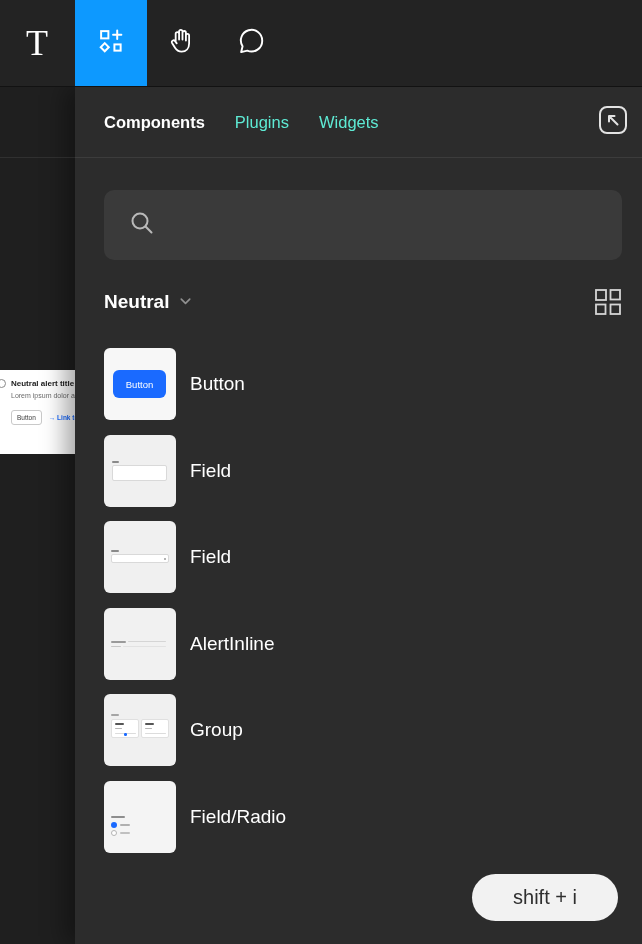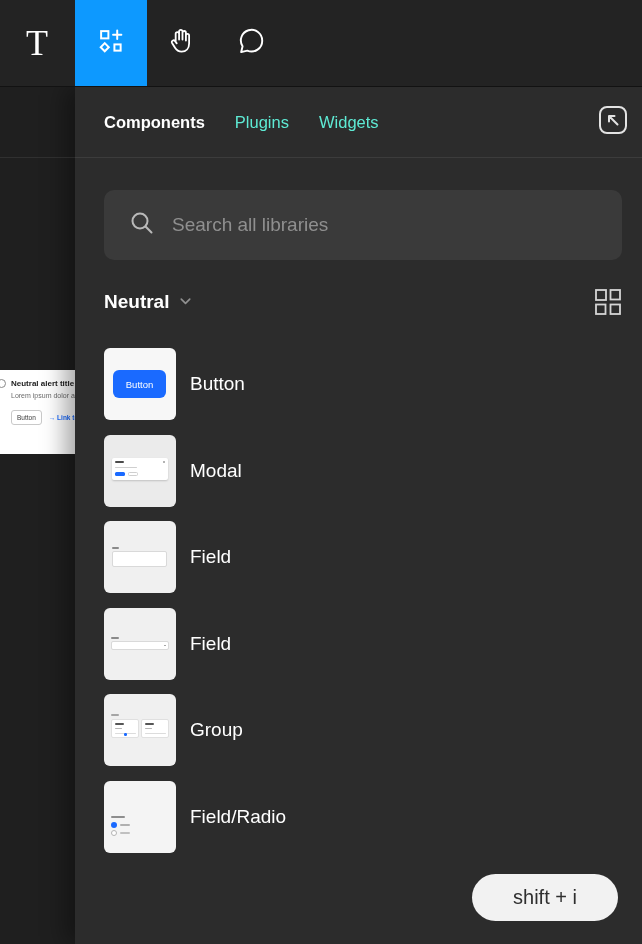--- a/index.html
+++ b/index.html
@@ -151,21 +151,20 @@
     </span>
   </div>
 
   <div class="searchbar">
     <span class="search-icon">
       <svg width="28" height="28" viewBox="0 0 28 28" fill="none" stroke="#b9b9b9" stroke-width="2" stroke-linecap="round">
         <circle cx="12" cy="12" r="7.5"></circle>
         <path d="M17.8 17.8 L23.5 23.5"></path>
       </svg>
     </span>
-    <input class="search-input" type="text" placeholder="Search all libraries" style="">
   </div>
 
   <div class="recents-row">
     <span class="recents-title">Neutral</span>
     <span class="recents-chevron">
       <svg width="15" height="15" viewBox="0 0 16 16" fill="none" stroke="#909090" stroke-width="1.8" stroke-linecap="round" stroke-linejoin="round">
         <path d="M3.5 5.5 l4.5 4.5 4.5 -4.5"></path>
       </svg>
     </span>
     <span class="grid-view-btn">
@@ -180,50 +179,47 @@
 
   <div class="item-list">
 
     <div class="item-row">
       <div class="thumb" style="background:#f7f7f7;">
         <span class="chip">Button</span>
       </div>
       <span class="item-label">Button</span>
     </div>
 
-    <div class="item-row">
-      <div class="thumb" style="background:#ebebeb;">
-        <span class="mini-card" style="left:8px; top:23px; width:56px; height:22px;">
-          <span class="bar" style="left:3px; top:3px; width:9px; height:2px; background:#4a4a4a;"></span>
-          <span class="bar" style="right:3px; top:3px; width:2px; height:2px; background:#9a9a9a;"></span>
-          <span class="bar" style="left:3px; top:9px; width:22px; height:1.5px; background:#cfcfcf;"></span>
-          <span class="mini-btn-blue" style="left:3px; top:14px; width:10px; height:4.5px;"></span>
-          <span class="mini-btn-ghost" style="left:16px; top:14px; width:10px; height:4.5px;"></span>
-        </span>
-      </div>
-      <span class="item-label">Modal</span>
-    </div>
 
     <div class="item-row">
       <div class="thumb" style="background:#f0f0f0;">
         <span class="bar" style="left:8px; top:26px; width:7px; height:2px; background:#8a8a8a;"></span>
         <span class="mini-input" style="left:8px; top:30px; width:55px; height:16px;"></span>
       </div>
       <span class="item-label">Field</span>
     </div>
 
     <div class="item-row">
       <div class="thumb" style="background:#f0f0f0;">
         <span class="bar" style="left:7px; top:29px; width:8px; height:2px; background:#8a8a8a;"></span>
         <span class="mini-input" style="left:7px; top:33px; width:58px; height:9px;"></span>
         <span class="bar" style="left:60px; top:37px; width:2px; height:1.5px; background:#9a9a9a;"></span>
       </div>
       <span class="item-label">Field</span>
     </div>
 
+    <div class="item-row">
+      <div class="thumb" style="background:#f1f1f1;">
+        <span class="bar" style="left:7px; top:33px; width:15px; height:2px; background:#9a9a9a;"></span>
+        <span class="bar" style="left:24px; top:33.5px; width:38px; height:1px; background:#d5d5d5;"></span>
+        <span class="bar" style="left:7px; top:38px; width:10px; height:1.5px; background:#c6c6c6;"></span>
+        <span class="bar" style="left:19px; top:38.5px; width:43px; height:1px; background:#e2e2e2;"></span>
+      </div>
+      <span class="item-label">AlertInline</span>
+    </div>
 
     <div class="item-row">
       <div class="thumb" style="background:#f0f0f0;">
         <span class="bar" style="left:7px; top:20px; width:8px; height:1.8px; background:#a5a5a5;"></span>
         <span class="mini-card" style="left:7px; top:25px; width:28px; height:19px; box-shadow:none; border:1px solid #e0e0e0;">
           <span class="bar" style="left:2.5px; top:3px; width:9px; height:2px; background:#555;"></span>
           <span class="bar" style="left:2.5px; top:7.5px; width:7px; height:1.3px; background:#b5b5b5;"></span>
           <span class="bar" style="left:2.5px; top:13px; width:21px; height:1px; background:#dcdcdc;"></span>
           <span class="bar" style="left:12px; bottom:1.5px; width:2.5px; height:2.5px; background:#1a6aff; border-radius:50%;"></span>
         </span>

